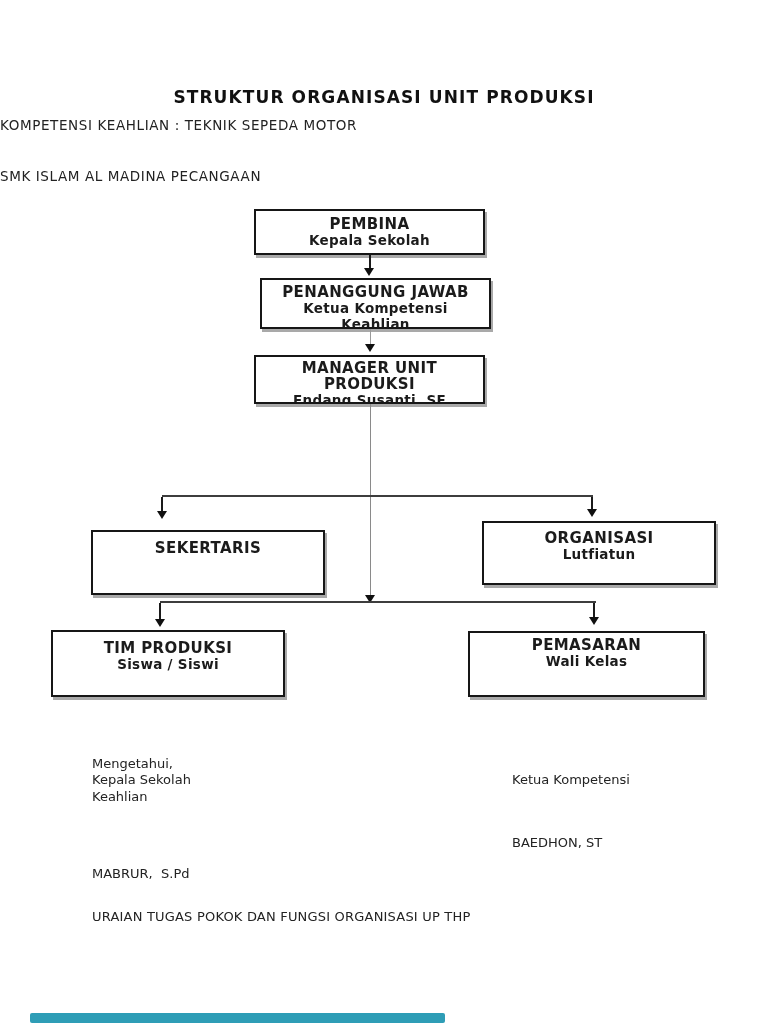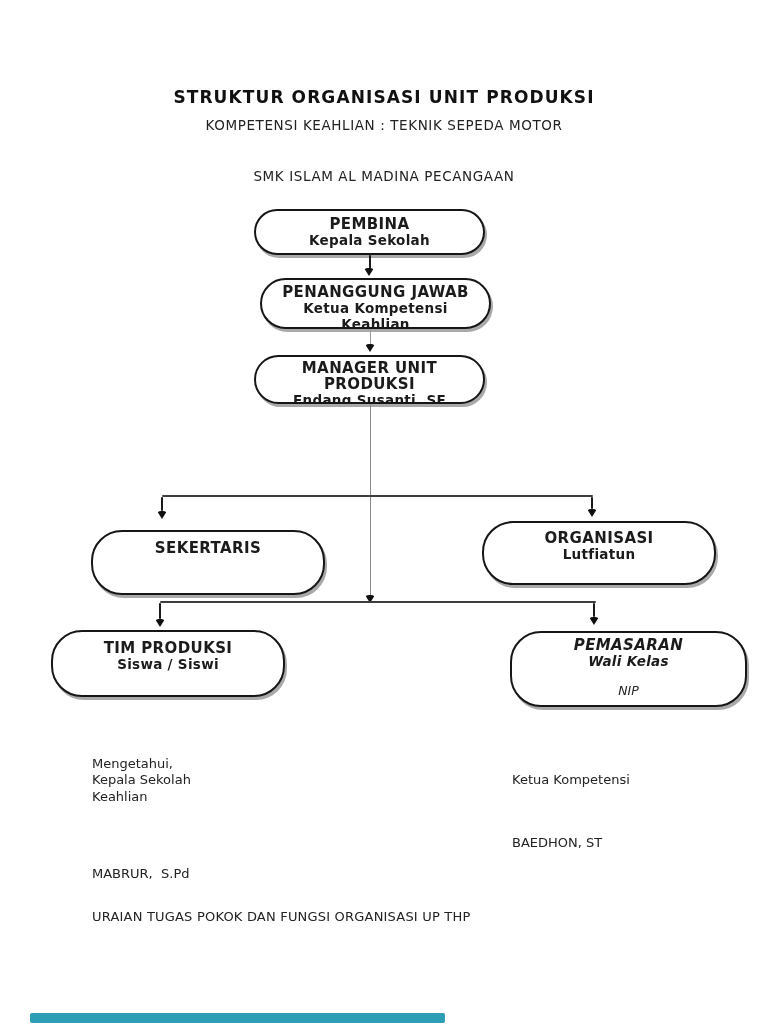--- a/index.html
+++ b/index.html
@@ -1,42 +1,42 @@
 <!DOCTYPE html>
 <html><head>
 <meta charset="utf-8">
 <style>
-  * { margin:0; padding:0; box-sizing:border-box;border-radius:31px; }
+  * { margin:0; padding:0; box-sizing:border-box; }
   html,body { width:768px; height:1024px; background:#ffffff; overflow:hidden;
     font-family:"DejaVu Sans","Liberation Sans",sans-serif; }
   #page { position:relative; width:768px; height:1024px; background:#fff; }
 
   
   .h-title { position:absolute; left:0; right:0; top:87px; text-align:center;
     font-size:17px; font-weight:bold; letter-spacing:1.1px; color:#111; }
-  .h-sub { position:absolute; left:0; right:0; text-align:center;
+  .h-sub { position:absolute; left:0; right:0; text-align:left;
     font-size:13.5px; letter-spacing:0.6px; color:#222; }
   .h-sub1 { top:117px; }
   .h-sub2 { top:144px;margin-top:24px; }
 
   
   .obox { position:absolute; background:#fff; border:2px solid #161616;
     box-shadow:2px 3px 0 #a9a9a9; overflow:hidden; text-align:center;
     color:#1b1b1b; }
   .obox .t { font-size:15px; font-weight:bold; letter-spacing:0.4px; line-height:16px; }
   .obox .n { font-size:13.5px; font-weight:bold; letter-spacing:0.3px; line-height:16px; }
   .obox .nip { font-size:12.5px; font-weight:normal; line-height:16px; margin-top:14px; color:#222; }
 
   .b-pembina   { left:254px; top:209px; width:231px; height:46px; padding-top:5px; }
   .b-pj        { left:260px; top:278px; width:231px; height:51px; padding-top:4px; }
   .b-manager   { left:254px; top:355px; width:231px; height:49px; padding-top:3px; }
   .b-sek       { left:47px;  top:530px; width:234px; height:65px; padding-top:8px;margin-left:44px; }
   .b-ben       { left:482px; top:521px; width:234px; height:64px; padding-top:7px; }
   .b-tim       { left:51px;  top:630px; width:234px; height:67px; padding-top:8px; }
-  .b-pem       { left:510px; top:631px; width:237px; height:76px; padding-top:4px;font-style:italic; }
+  .b-pem       { left:468px; top:631px; width:237px; height:66px; padding-top:4px; }
 
   
   .vline { position:absolute; width:2px; background:#1a1a1a; }
   .vline.thin { width:1px; background:#8a8a8a; }
   .vline.mid  { width:1px; background:#9a9a9a; }
   .hline { position:absolute; height:2px; background:#3d3d3d; }
   .ahead { position:absolute; width:0; height:0;
     border-left:5px solid transparent; border-right:5px solid transparent;
     border-top:8px solid #101010; }
 
@@ -90,21 +90,20 @@
   </div>
 
   <div class="obox b-tim">
     <div class="t">TIM PRODUKSI</div>
     <div class="n">Siswa / Siswi</div>
   </div>
 
   <div class="obox b-pem">
     <div class="t">PEMASARAN</div>
     <div class="n">Wali Kelas</div>
-    <div class="nip">NIP</div>
   </div>
 
   <div class="vline" style="left:369px; top:255px; height:15px;"></div>
   <div class="ahead" style="left:364px; top:268px;"></div>
 
   <div class="vline mid" style="left:370px; top:329px; height:16px;"></div>
   <div class="ahead" style="left:365px; top:344px;"></div>
 
   <div class="vline thin" style="left:370px; top:404px; height:191px;"></div>
   <div class="ahead" style="left:365px; top:595px;"></div>

